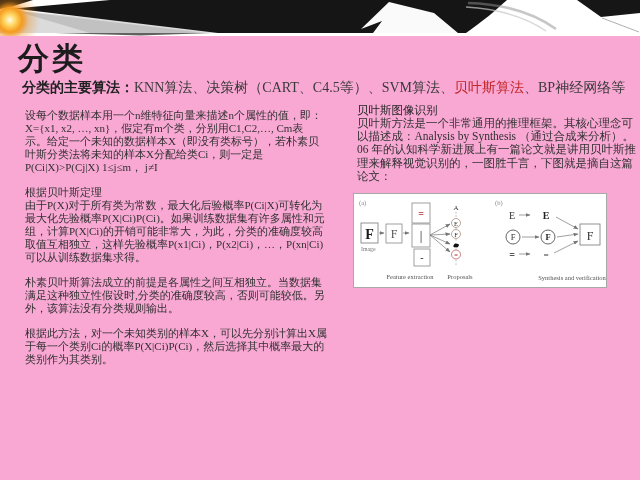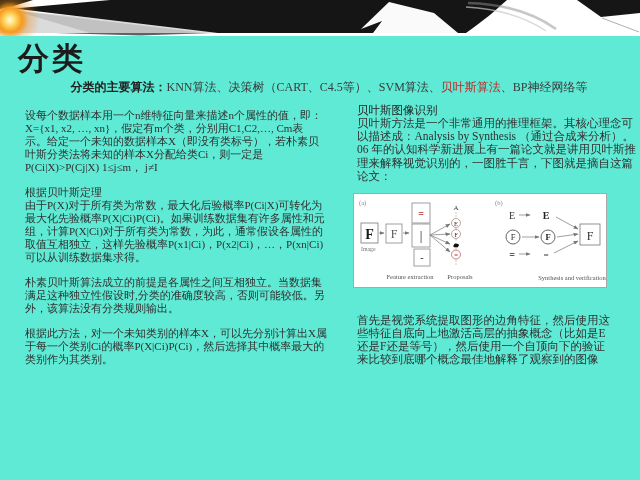--- a/index.html
+++ b/index.html
@@ -1,22 +1,22 @@
 <!DOCTYPE html>
 <html><head>
 <meta charset="utf-8">
 <style>
   html,body{margin:0;padding:0;background:#888;}
-  .slide{position:relative;width:640px;height:480px;background:#5eead4;overflow:hidden;
+  .slide{position:relative;width:640px;height:480px;background:#f9a8d4;overflow:hidden;
          font-family:"Liberation Serif","DejaVu Serif",serif;color:#2e2e2e;margin:0 auto;}
   .banner{position:absolute;left:0;top:0;width:640px;height:36px;}
   .page-title{position:absolute;left:18px;top:42px;font-size:31px;font-weight:bold;
               color:#1c1c1c;letter-spacing:3px;line-height:34px;}
-  .subtitle{position:absolute;left:22px;top:79px;width:614px;font-size:12px;color:#3a3a3a;
-            line-height:17px;text-align:center;}
+  .subtitle{position:absolute;left:22px;top:79px;width:614px;font-size:14px;color:#3a3a3a;
+            line-height:17px;}
   .subtitle .b{font-weight:bold;color:#222;}
   .subtitle .red{color:var(--red,#c22626);}
   .col-left{position:absolute;left:25px;top:109px;width:326px;font-size:11px;
             line-height:13px;color:#303030;}
   .para{white-space:pre-line;margin:0 0 12px 0;}
   .rc-heading{position:absolute;left:357px;top:103px;font-size:11.5px;font-weight:normal;color:#222;}
   .rc-intro{position:absolute;left:357px;top:117px;width:280px;font-size:11.5px;
             line-height:13.2px;white-space:pre-line;color:#303030;}
   .figure{position:absolute;left:353px;top:193px;width:254px;height:95px;}
   .rc-outro{position:absolute;left:357px;top:314px;width:262px;font-size:11.5px;
@@ -59,21 +59,21 @@
 
   <div class="col-left">
     <p class="para">设每个数据样本用一个n维特征向量来描述n个属性的值，即：
 X={x1, x2, …, xn}，假定有m个类，分别用C1,C2,…, Cm表
 示。给定一个未知的数据样本X（即没有类标号），若朴素贝
 叶斯分类法将未知的样本X分配给类Ci，则一定是
 P(Ci|X)&gt;P(Cj|X) 1≤j≤m， j≠I</p>
     <p class="para">根据贝叶斯定理
 由于P(X)对于所有类为常数，最大化后验概率P(Ci|X)可转化为
 最大化先验概率P(X|Ci)P(Ci)。如果训练数据集有许多属性和元
-组，计算P(X|Ci)对于所有类为常数，为此，通常假设各属性的
+组，计算P(X|Ci)的开销可能非常大，为此，分类的准确度较高
 取值互相独立，这样先验概率P(x1|Ci)，P(x2|Ci)，…，P(xn|Ci)
 可以从训练数据集求得。</p>
     <p class="para">朴素贝叶斯算法成立的前提是各属性之间互相独立。当数据集
 满足这种独立性假设时,分类的准确度较高，否则可能较低。另
 外，该算法没有分类规则输出。</p>
     <p class="para">根据此方法，对一个未知类别的样本X，可以先分别计算出X属
 于每一个类别Ci的概率P(X|Ci)P(Ci)，然后选择其中概率最大的
 类别作为其类别。</p>
   </div>
 
@@ -146,18 +146,14 @@
 
       <line x1="203" y1="24" x2="225" y2="36" stroke="#777" stroke-width="0.7" marker-end="url(#ah)"></line>
       <line x1="204" y1="44" x2="225" y2="41" stroke="#777" stroke-width="0.7" marker-end="url(#ah)"></line>
       <line x1="201" y1="60" x2="225" y2="48" stroke="#777" stroke-width="0.7" marker-end="url(#ah)"></line>
       <rect x="227" y="31" width="20" height="21" fill="none" stroke="#777" stroke-width="0.8"></rect>
       <text x="237" y="46.5" font-size="12" fill="#333" text-anchor="middle">F</text>
       <text x="219" y="87" font-size="6.5" fill="#555" text-anchor="middle">Synthesis and verification</text>
     </svg>
   </div>
 
-  <div class="rc-outro">首先是视觉系统提取图形的边角特征，然后使用这
-些特征自底向上地激活高层的抽象概念（比如是E
-还是F还是等号），然后使用一个自顶向下的验证
-来比较到底哪个概念最佳地解释了观察到的图像</div>
 
 </div>
 
 </body></html>

